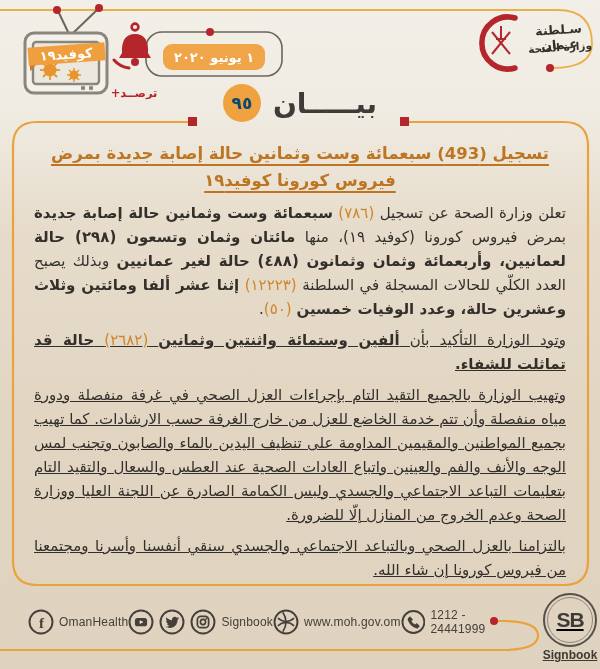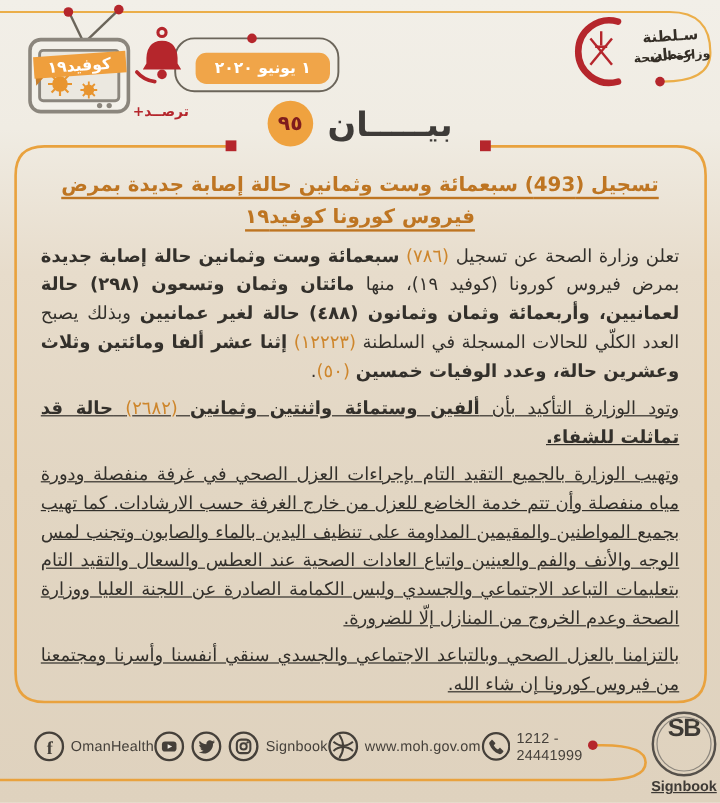--- a/index.html
+++ b/index.html
@@ -10,34 +10,34 @@
     background:linear-gradient(180deg,#F2EFE8 0%,#F0ECE3 16%,#E7DCCB 34%,#E2D6C3 60%,#DFD2BE 100%);
   }
   svg.decor { position:absolute; left:0; top:0; width:600px; height:669px; z-index:1; }
   .abs { position:absolute; }
 
   
   .tv-wrap { left:12px; top:2px; width:100px; height:96px; z-index:3; }
   .bell-wrap { left:108px; top:20px; width:52px; height:52px; z-index:3; }
   .bell-label { left:100px; top:86px; width:68px; text-align:center; color:#B5262C;
                 font-weight:bold; font-size:11.5px; direction:rtl; z-index:3; letter-spacing:1px; }
-  .date-pill { left:163px; top:44px; width:112px; height:26px; background:#F0A549;
+  .date-pill { left:163px; top:44px; width:102px; height:26px; background:#F0A549;
                border-radius:9px; color:#fff; font-weight:bold; font-size:13px;
                display:flex; align-items:center; justify-content:center; direction:rtl; z-index:3; }
   .logo-wrap { left:452px; top:6px; width:145px; height:78px; z-index:3; }
   .logo-t1 { left:521px; top:22px; width:76px; text-align:center; direction:rtl; color:#352F27;
              font-weight:bold; font-size:12.5px; transform:rotate(-4deg); z-index:3; }
   .logo-t2 { left:527px; top:41px; width:66px; text-align:center; direction:rtl; color:#352F27;
              font-weight:bold; font-size:10.5px; transform:rotate(-4deg); z-index:3; }
 
   
   .title-row { left:0; top:82px; width:600px; height:42px; display:flex; direction:rtl;
                justify-content:center; align-items:center; gap:12px; z-index:3; }
   .title-text { font-size:28px; font-weight:bold; color:#3E3B38; }
-  .title-num { width:38px; height:38px; border-radius:50%; background:#EFA23F; color:#7f1d1d;
+  .title-num { width:38px; height:38px; border-radius:50%; background:#EFA23F; color:#0c4a6e;
                font-size:17px; font-weight:bold; display:flex; align-items:center; justify-content:center; }
 
   
   .heading { left:40px; top:141px; width:520px; text-align:center; direction:rtl;
              color:#BE7522; font-weight:bold; font-size:16.5px; line-height:1.62;
              text-decoration:underline; text-underline-offset:5px; text-decoration-thickness:1.5px; z-index:3; }
   .paras { left:34px; top:201px; width:532px; direction:rtl; text-align:justify;
            color:#33302B; font-size:15px; line-height:24px; z-index:3; }
   .paras p + p { margin-top:7px;text-decoration:underline; }
   .seg-b { font-weight:bold; }
@@ -45,21 +45,21 @@
 
   
   .footer-row { left:28px; top:598px; width:492px; height:48px; display:flex; direction:ltr;
                 align-items:center; justify-content:space-between; z-index:3;
                 font-family:"Liberation Sans", sans-serif; color:#45403A; }
   .fgroup { display:flex; align-items:center; gap:5px; }
   .flabel { font-weight:normal; font-size:12px; letter-spacing:.2px; }
   .sb-wrap { left:541px; top:593px; width:58px; text-align:center; z-index:3;
              font-family:"Liberation Sans", sans-serif; }
   .sb-circle { width:54px; height:54px; border-radius:50%; border:2px solid #55504A; margin:0 auto;
-               display:flex; justify-content:center; position:relative; }
+               display:flex; align-items:center; justify-content:center; position:relative;text-decoration:underline; }
   .sb-circle::after { content:""; position:absolute; inset:2px; border-radius:50%; border:1px solid #8D877E; }
   .sb-initials { font-size:21px; font-weight:bold; color:#3E3A35; letter-spacing:-1px; }
   .sb-name { font-size:12px; font-weight:bold; color:#3E3A35; margin-top:1px;text-decoration:underline; }
 </style>
 </head>
 <body>
 
 <div class="page">
 
   <svg class="decor" viewBox="0 0 600 669">

